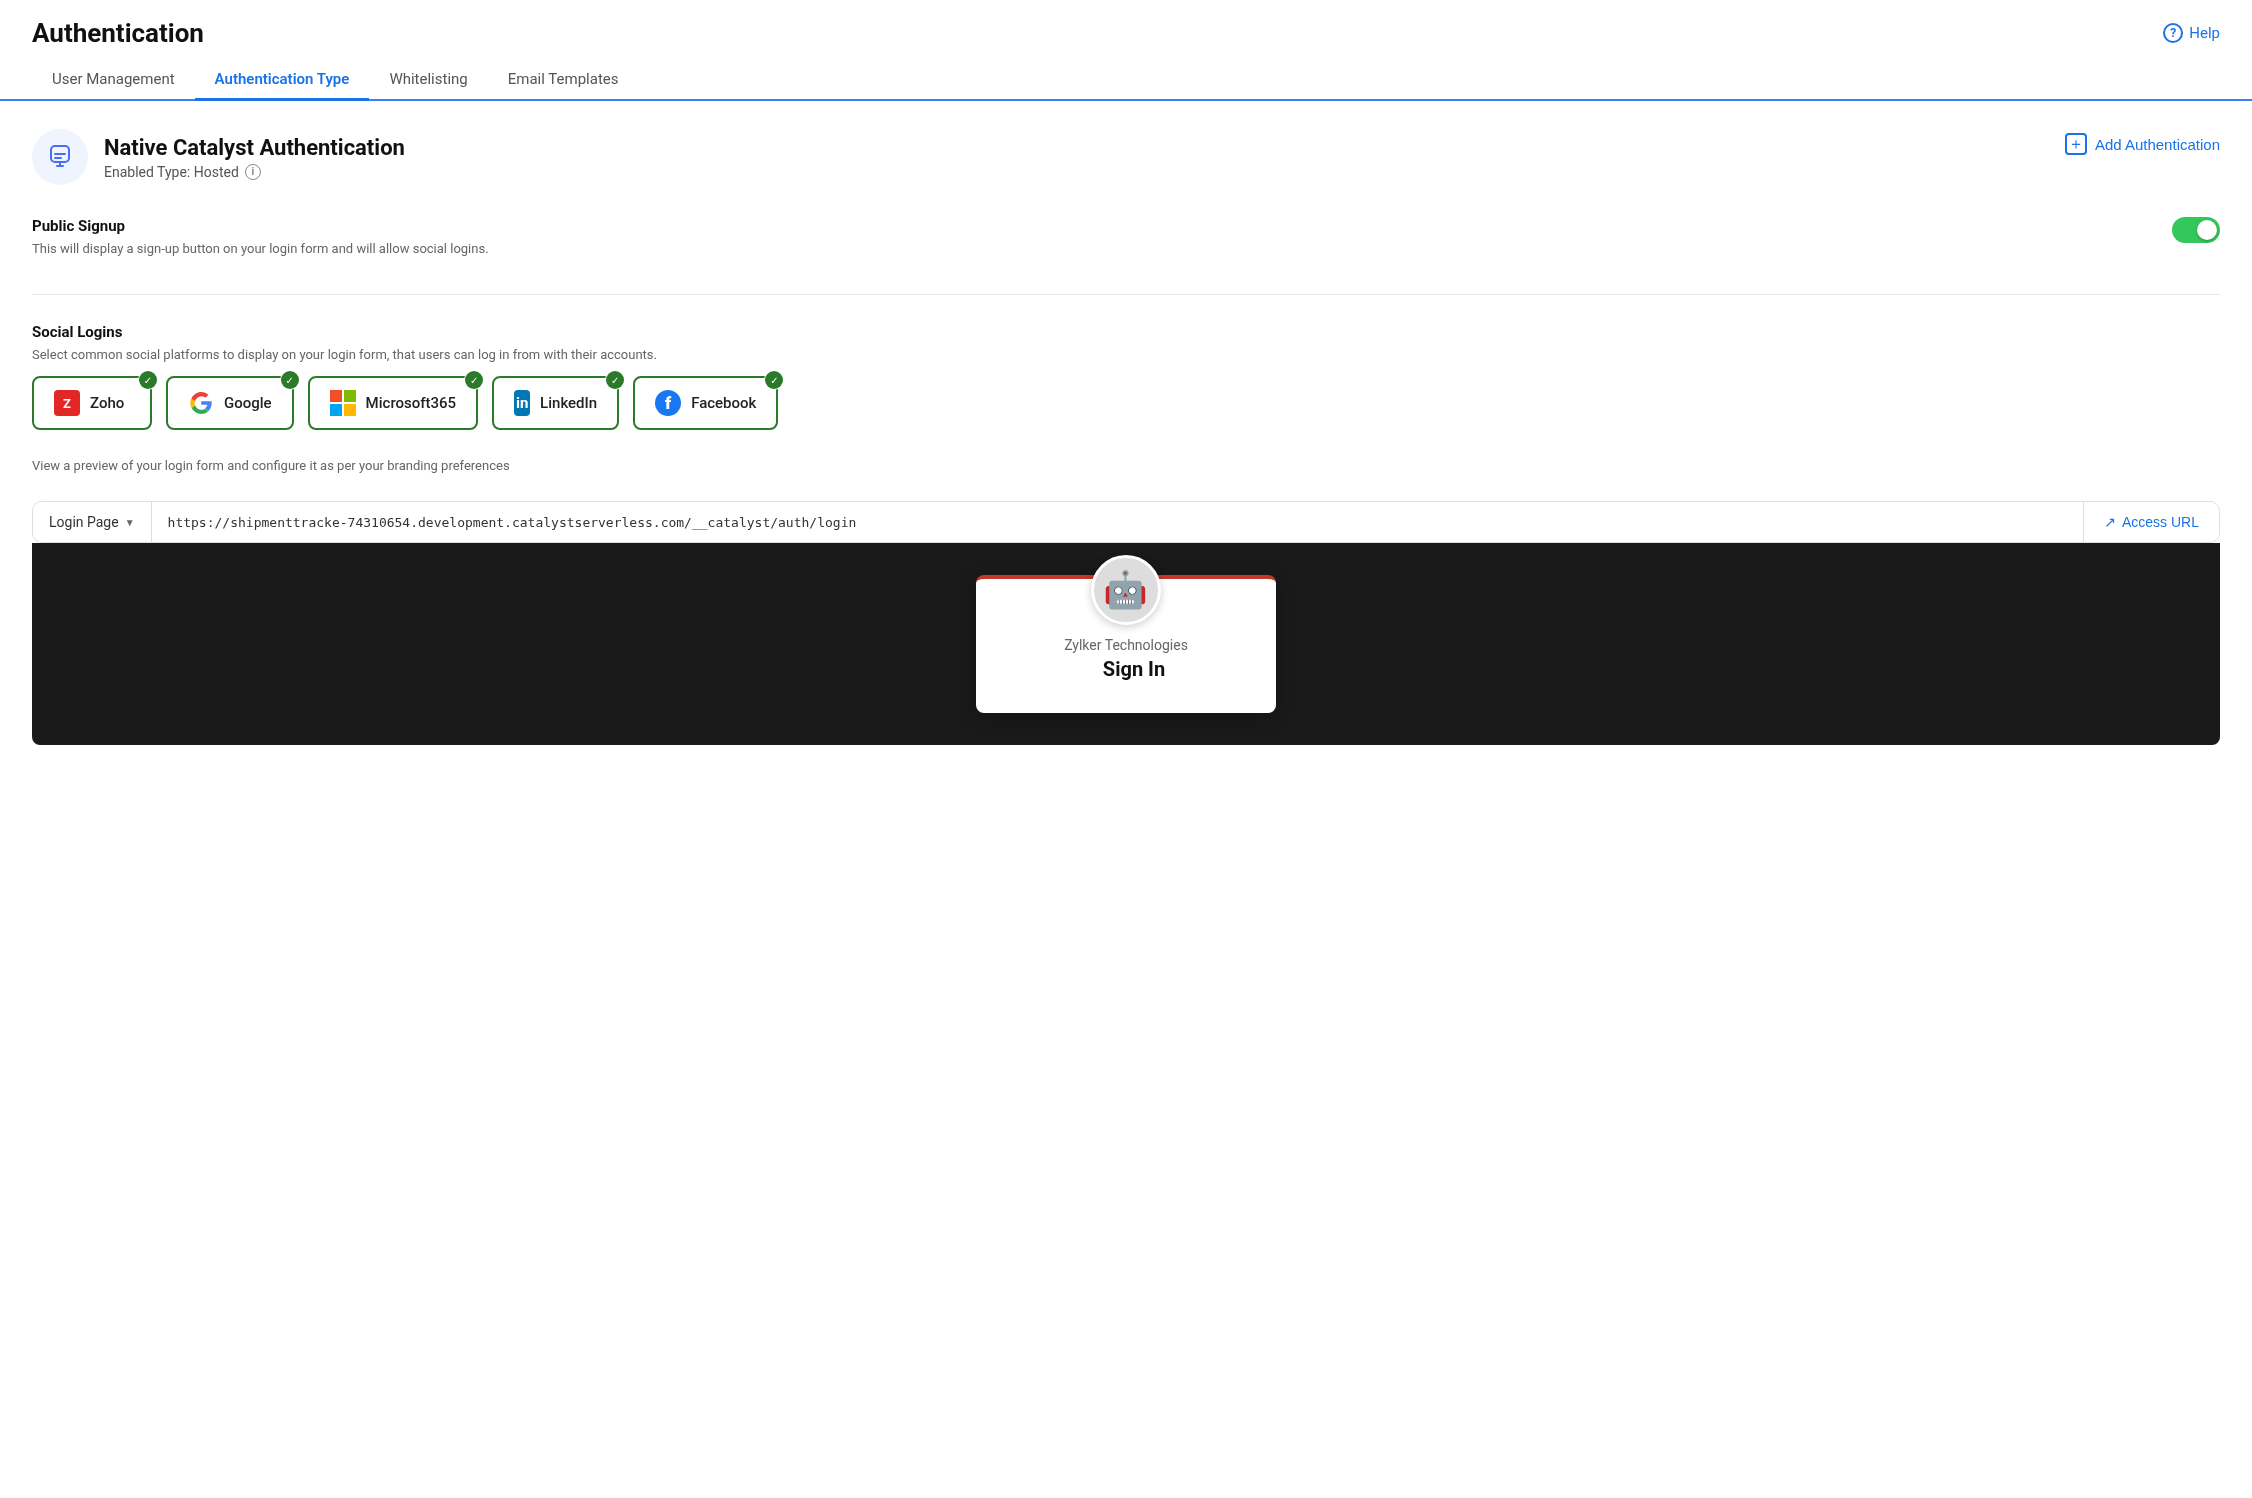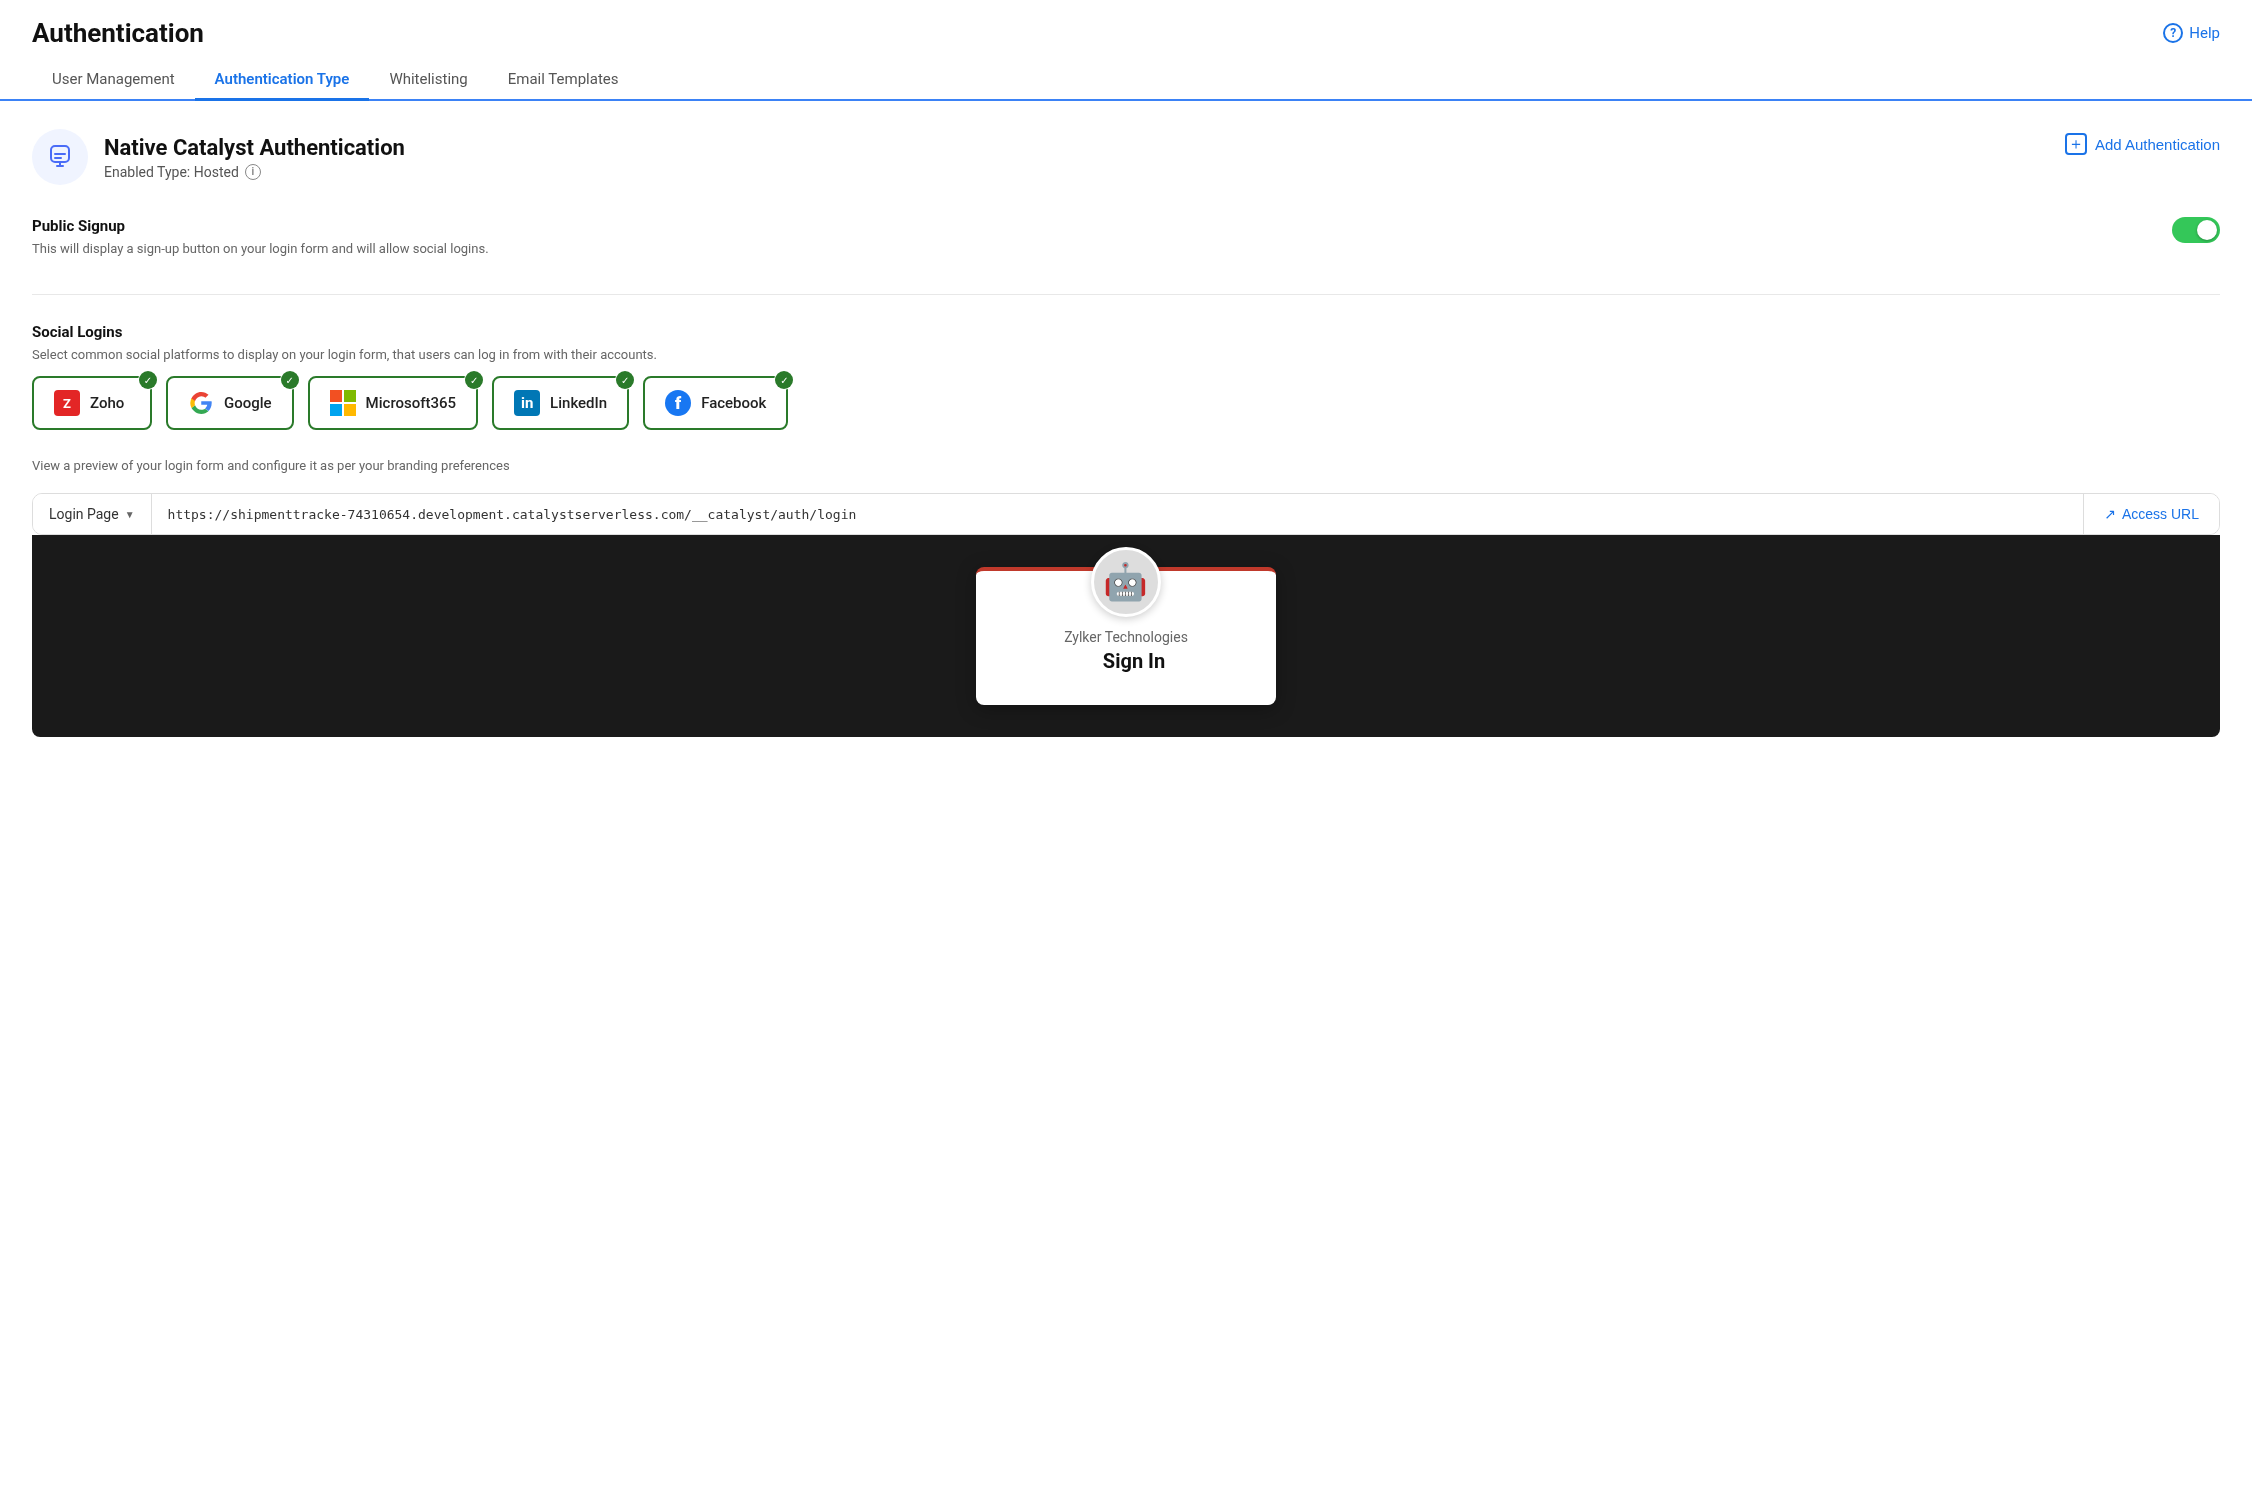--- a/index.html
+++ b/index.html
@@ -258,21 +258,21 @@
       grid-template-columns: 1fr 1fr;
       grid-template-rows: 1fr 1fr;
       gap: 2px;
     }
     .ms-q1 { background: #f25022; }
     .ms-q2 { background: #7fba00; }
     .ms-q3 { background: #00a4ef; }
     .ms-q4 { background: #ffb900; }
     
     .li-icon {
-      width: 26px;
+      width: 16px;
       height: 26px;
       background: #0077b5;
       border-radius: 4px;
       display: flex;
       align-items: center;
       justify-content: center;
       color: #fff;
       font-weight: 700;
       font-size: 15px;
     }
@@ -291,21 +291,21 @@
     }
     
     .hosted-section-title {
       font-size: 16px;
       font-weight: 700;
       margin-bottom: 6px;
     }
     .hosted-section-desc {
       font-size: 13px;
       color: #666;
-      margin-bottom: 20px;
+      margin-bottom: 28px;
     }
     .url-bar {
       display: flex;
       align-items: center;
       border: 1px solid #ddd;
       border-radius: 10px;
       overflow: hidden;
       margin-bottom: 0;
     }
     .url-dropdown {

